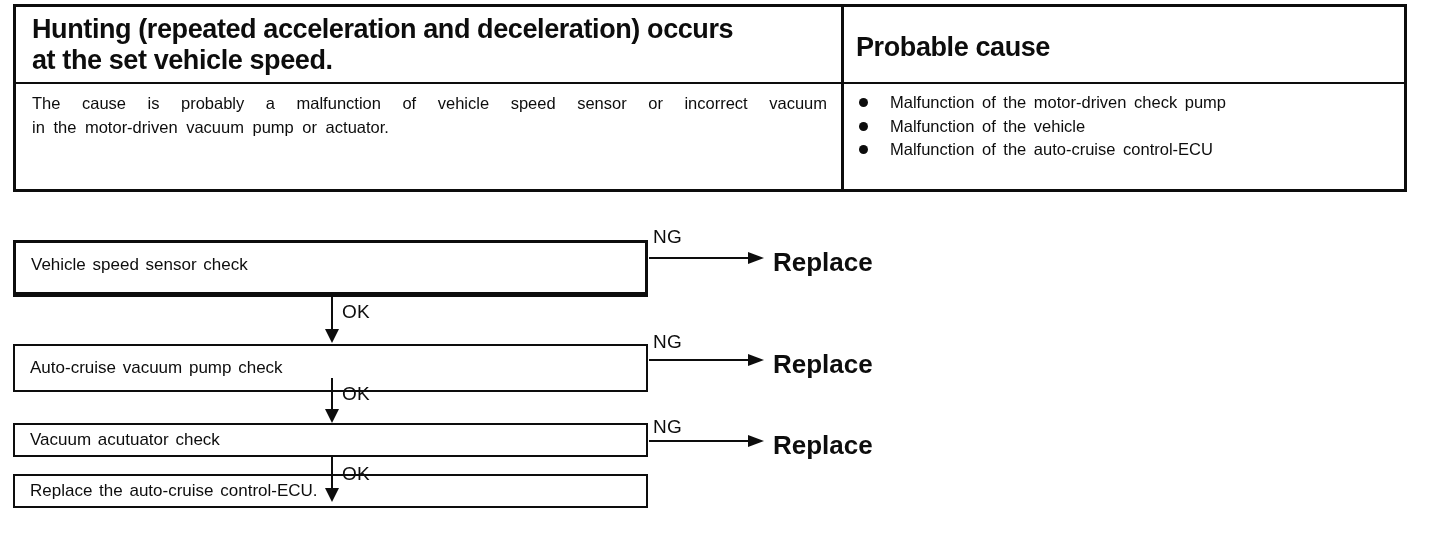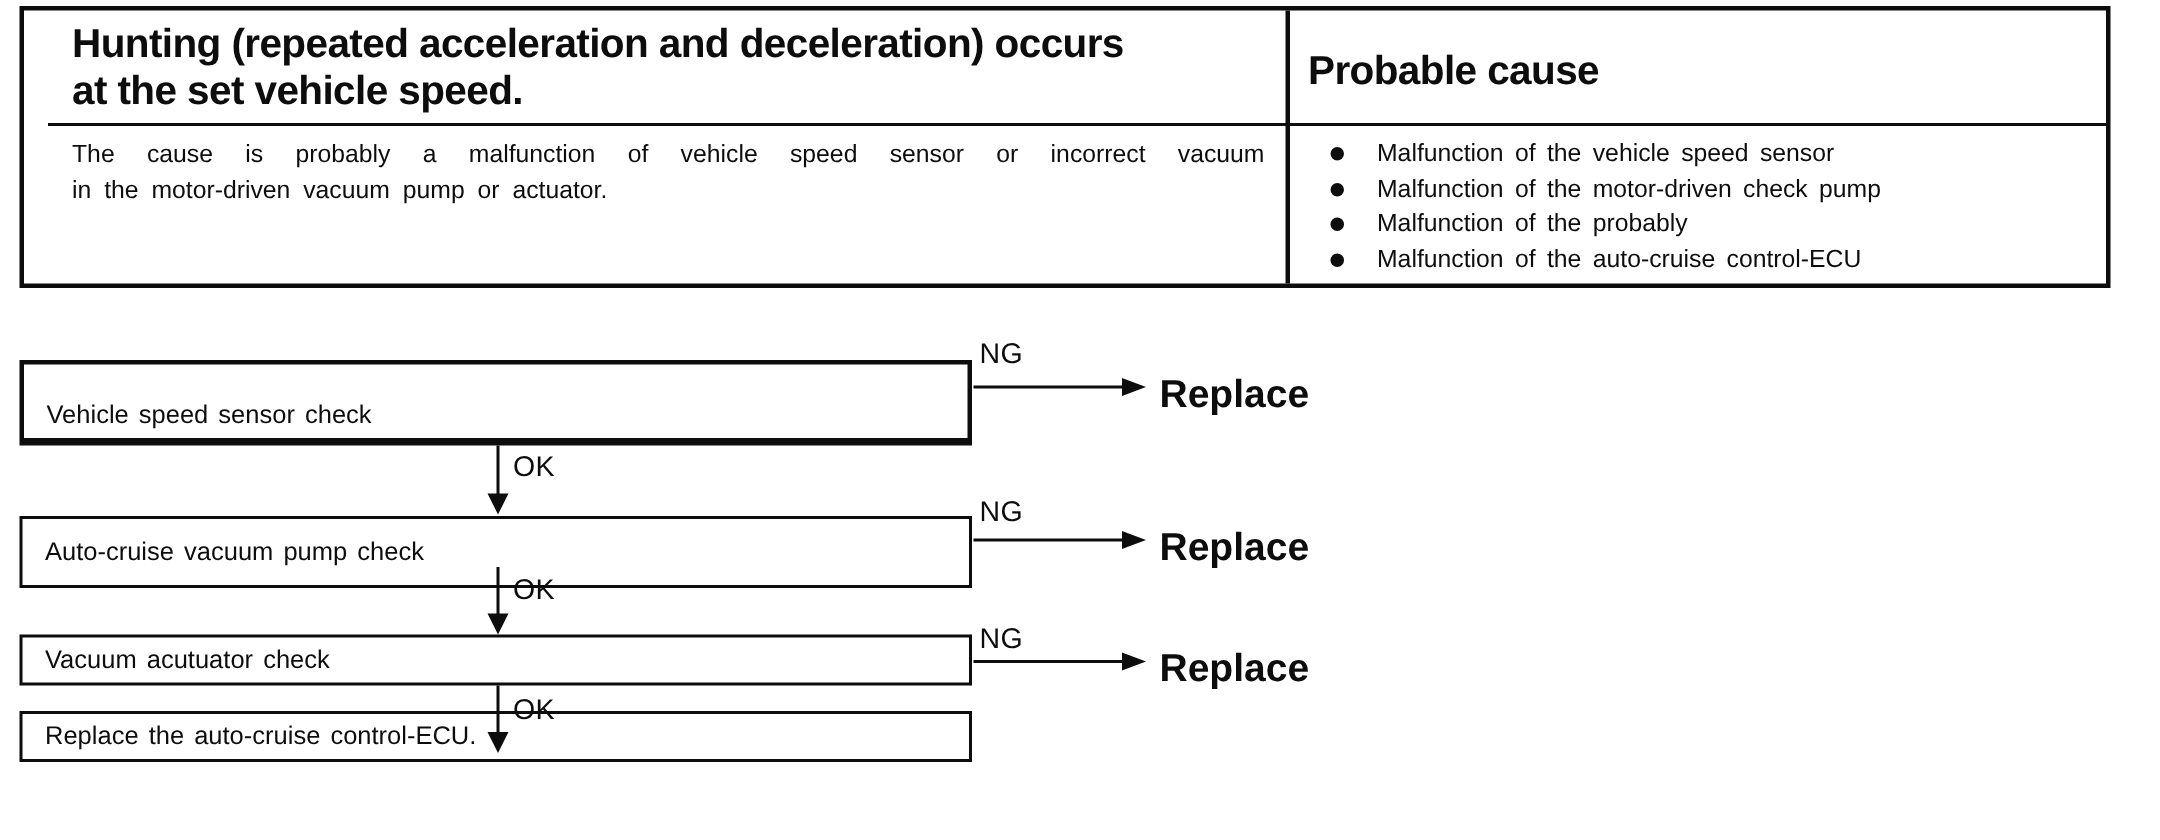--- a/index.html
+++ b/index.html
@@ -15,23 +15,23 @@
   
   .cause-table {
     position: absolute;
     left: 13px; top: 4px;
     width: 1394px; height: 188px;
     border: 3px solid #0d0d0d;
     display: flex;
     flex-direction: column;
     background: #fff;
   }
-  .t-row { display: flex; margin-left: 16px; }
+  .t-row { display: flex; }
   .t-row.header { flex: 0 0 77px; border-bottom: 2px solid #0d0d0d; }
-  .t-row.body { flex: 1; gap: 12px; }
+  .t-row.body { flex: 1; }
   .t-cell.left {
     width: 828px;
     border-right: 3px solid #0d0d0d;
     padding: 7px 14px 0 16px;
   }
   .t-cell.right { flex: 1; padding: 7px 10px 0 12px; }
   .header .t-cell {
     font-weight: bold;
     font-size: 27px;
     line-height: 31px;
@@ -81,21 +81,21 @@
     font-size: 17px;
     word-spacing: 2px;
     padding-left: 15px;
     display: flex;
     align-items: center;
   }
   .box1 {
     top: 240px; height: 57px;
     border-width: 3px 3px 5px 3px;
     align-items: flex-start;
-    padding-top: 24px;
+    padding-top: 12px;
   }
   .box2 { top: 344px; height: 48px; }
   .box3 { top: 423px; height: 34px; }
   .box4 { top: 474px; height: 34px; }
 
   .vline { position: absolute; left: 331px; width: 2px; background: #0d0d0d; }
   .v1 { top: 297px; height: 33px; }
   .v2 { top: 378px; height: 32px; }
   .v3 { top: 457px; height: 32px; }
 
@@ -159,29 +159,25 @@
     </div>
     <div class="t-row body">
       <div class="t-cell left">
         <span class="comment-line justified">The cause is probably a malfunction of vehicle speed sensor or incorrect vacuum</span>
         <span class="comment-line">in the motor-driven vacuum pump or actuator.</span>
       </div>
       <div class="t-cell right">
         <ul class="causes">
           <li class="cause-item">
             <span class="bullet"></span>
-            <span>Malfunction of the vehicle speed sensor</span>
-          </li>
-          <li class="cause-item">
-            <span class="bullet"></span>
             <span>Malfunction of the motor-driven check pump</span>
           </li>
           <li class="cause-item">
             <span class="bullet"></span>
-            <span>Malfunction of the probably</span>
+            <span>Malfunction of the vehicle</span>
           </li>
           <li class="cause-item">
             <span class="bullet"></span>
             <span>Malfunction of the auto-cruise control-ECU</span>
           </li>
         </ul>
       </div>
     </div>
   </div>
 

